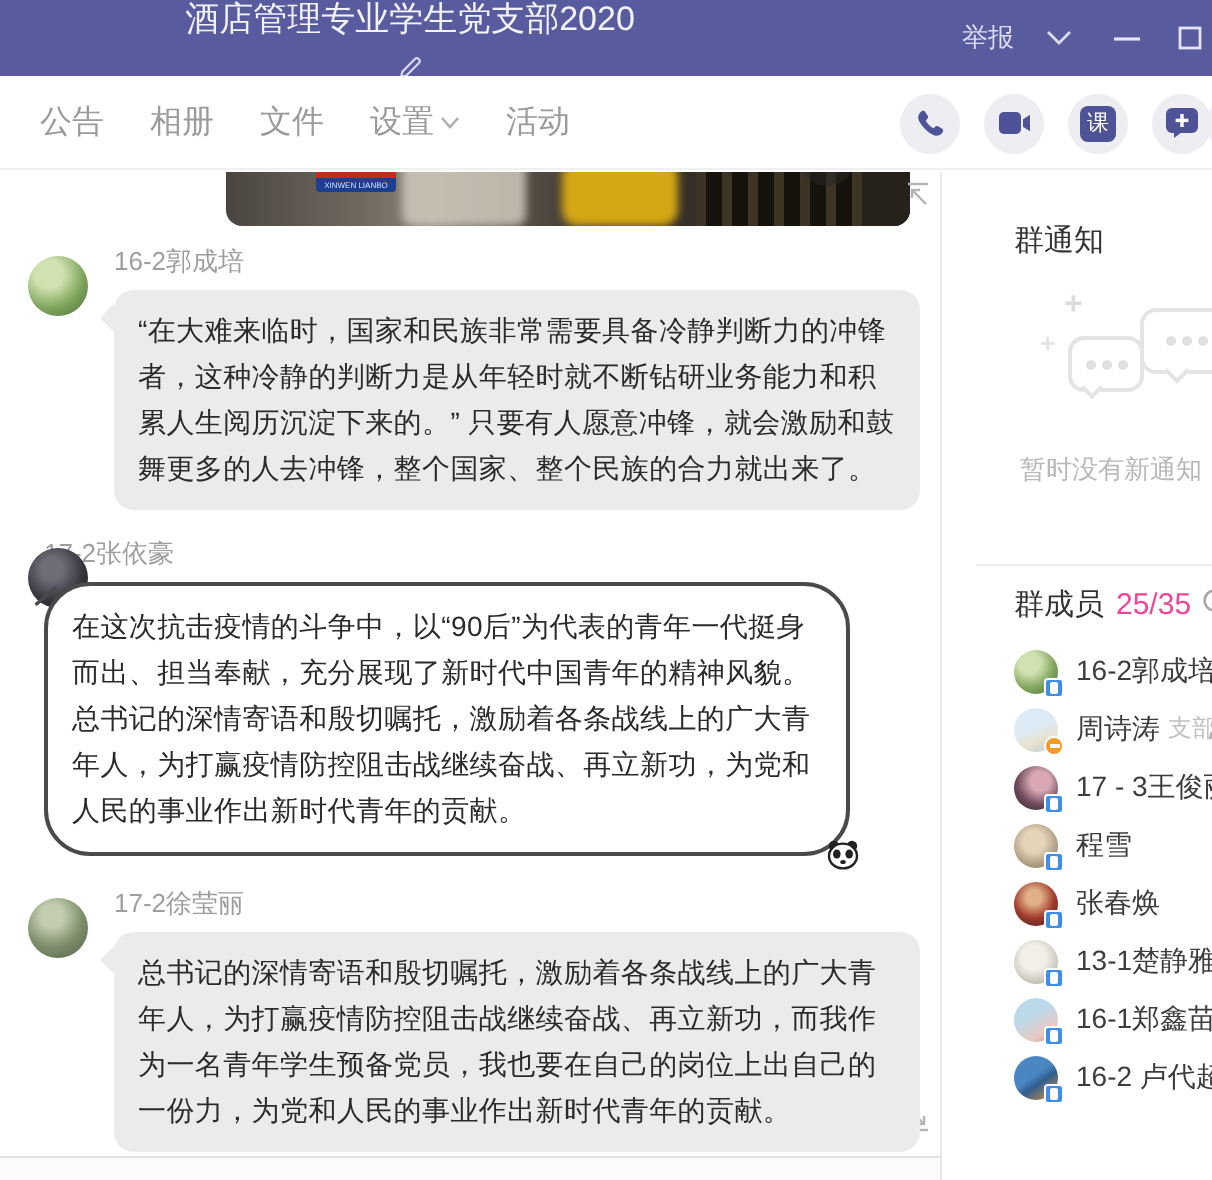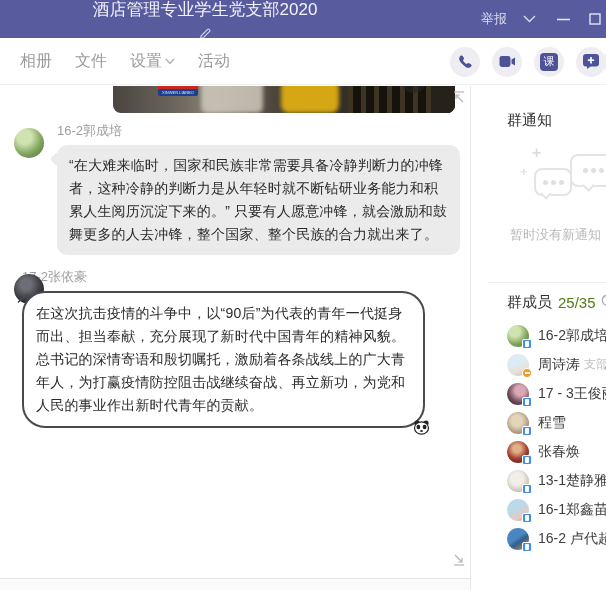--- a/index.html
+++ b/index.html
@@ -93,21 +93,21 @@
   .bub-tailf { position:absolute; left:78px; top:40px; width:9px; height:9px; background:#fff;
     border-right:2px solid #e4e4e4; border-bottom:2px solid #e4e4e4; transform:rotate(45deg); margin-top:-5px; }
   .plus1 { position:absolute; left:26px; top:-2px; color:#dcdcdc; font-size:16px; font-weight:700; }
   .plus2 { position:absolute; left:14px; top:18px; color:#e4e4e4; font-size:13px; font-weight:700; }
   .notice-empty { position:absolute; left:0; top:128px; width:135px; text-align:center;
     color:#b8b8b8; font-size:13px; }
   .sb-divider { position:absolute; left:0; top:184px; width:135px; height:1px; background:#ececec; }
 
   .members { position:absolute; left:0; top:185px; width:135px; }
   .members-head { position:absolute; left:19px; top:10px; display:flex; gap:6px; align-items:center; }
-  .members-count { font-size:15px; color:#4d7c0f; }
+  .members-count { font-size:15px; color:#ec4899; }
   .search-btn { position:absolute; left:113px; top:11px; cursor:pointer; }
   .member-list { position:absolute; left:0; top:38px; width:135px; }
   .member { position:relative; height:29px; display:flex; align-items:center; padding-left:19px; cursor:pointer; }
   .m-avatar { position:relative; width:22px; height:22px; border-radius:50%; flex:0 0 auto; }
   .m-badge { position:absolute; right:-3px; bottom:-2px; width:10px; height:10px; background:#3f8fe8;
     border-radius:2px; border:1px solid #fff; display:flex; align-items:center; justify-content:center; }
   .m-badge i { display:block; width:4px; height:6px; background:#fff; border-radius:1px; }
   .m-badge.busy { background:#f59a23; border-radius:50%; }
   .m-badge.busy i { width:5px; height:2px; border-radius:0; }
   .m-name { font-size:14px; color:#3d3d3d; margin-left:9px; white-space:nowrap; }
@@ -143,20 +143,23 @@
     </span>
     <span class="win-ctl ctl-max">
       <svg width="12" height="12" viewBox="0 0 12 12">
           <rect x="1" y="1" width="10" height="10" fill="none" stroke="#e4e4f4" stroke-width="1.4"></rect>
         </svg>
     </span>
   </div>
 
   <div class="tabbar">
     <div class="tabs">
+      <div class="tab">
+          <span>公告</span>
+        </div>
       <div class="tab">
           <span>相册</span>
         </div>
       <div class="tab">
           <span>文件</span>
         </div>
       <div class="tab">
         <span>设置</span>
         <svg width="10" height="7" viewBox="0 0 10 7">
             <polyline points="1,1 5,5.5 9,1" fill="none" stroke="#b0b0b0" stroke-width="1.3"></polyline>
@@ -243,20 +246,28 @@
               <circle cx="13" cy="4" r="2.6" fill="#222"></circle>
               <ellipse cx="8.5" cy="9" rx="7" ry="6.2" fill="#fff" stroke="#222" stroke-width="1.2"></ellipse>
               <ellipse cx="5.4" cy="8" rx="1.9" ry="2.3" fill="#222"></ellipse>
               <ellipse cx="11.6" cy="8" rx="1.9" ry="2.3" fill="#222"></ellipse>
               <ellipse cx="8.5" cy="12" rx="1.4" ry="1" fill="#222"></ellipse>
             </svg>
         </span>
       </div>
     </div>
 
+    <div class="msg msg3">
+      <div class="avatar" style="background:radial-gradient(circle at 40% 30%, #c3cdb2 0 20%, #7f8f6c 55%, #51604a 100%);"></div>
+      <div class="sender">17-2徐莹丽</div>
+      <div class="bubble">
+        <span class="tail"></span>
+        <span>总书记的深情寄语和殷切嘱托，激励着各条战线上的广大青年人，为打赢疫情防控阻击战继续奋战、再立新功，而我作为一名青年学生预备党员，我也要在自己的岗位上出自己的一份力，为党和人民的事业作出新时代青年的贡献。</span>
+      </div>
+    </div>
   </div>
 
   <div class="chat-divider"></div>
   <div class="chat-input-strip"></div>
 
   <div class="vdivider"></div>
   <div class="sidebar">
 
     <div class="notice">
       <div class="sb-section-title">群通知</div>

